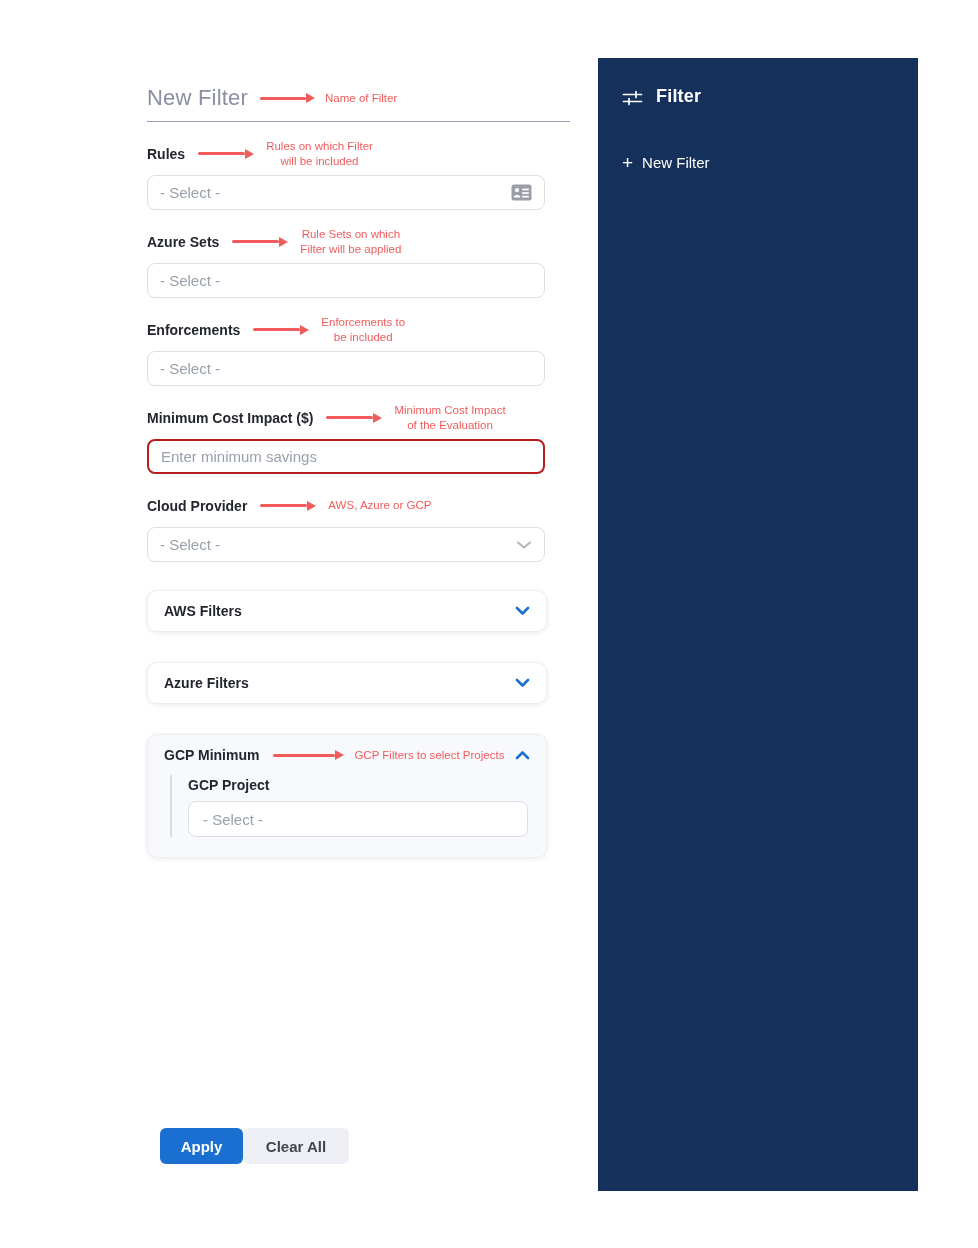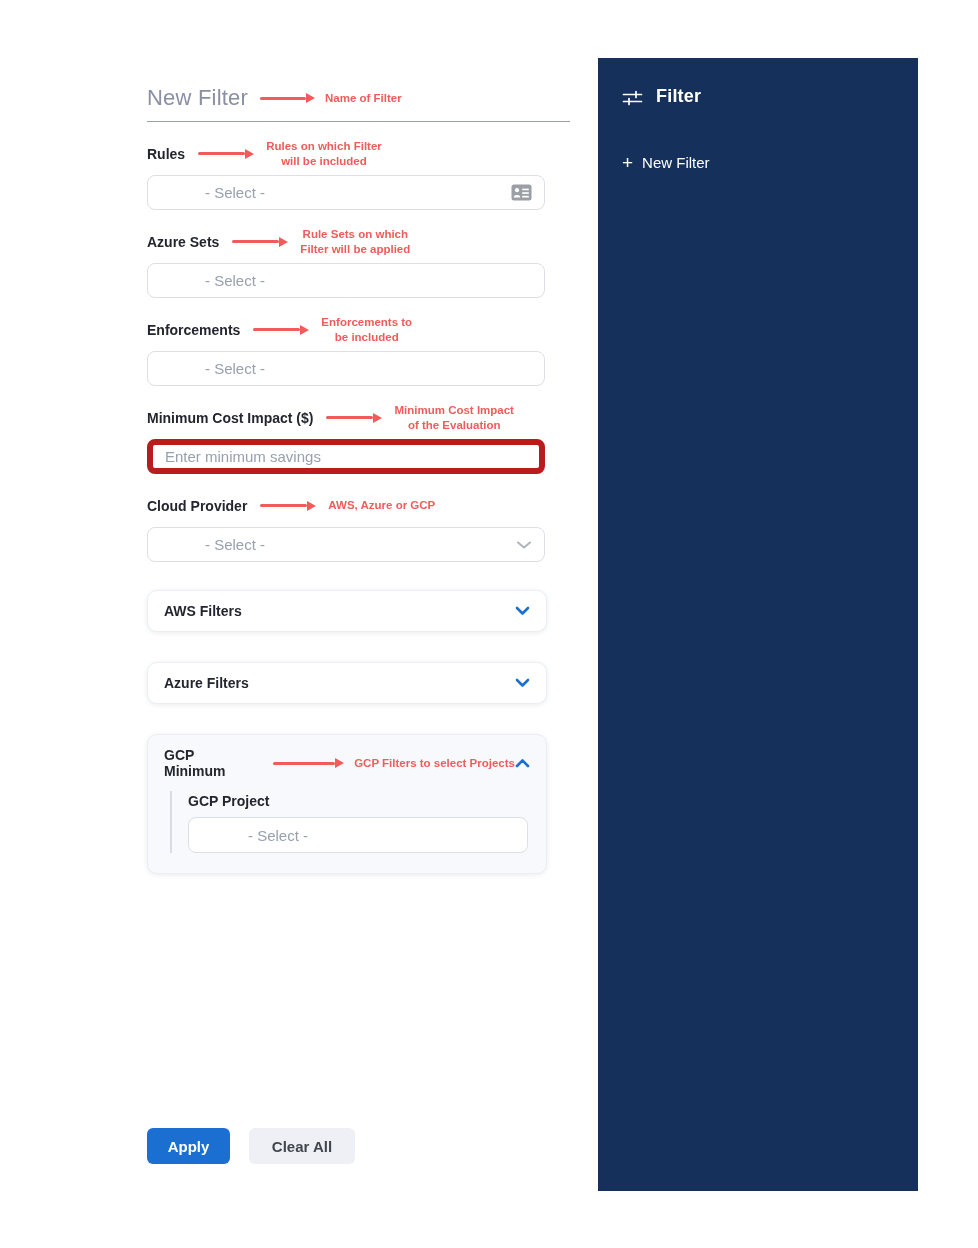--- a/index.html
+++ b/index.html
@@ -44,21 +44,21 @@
     background: #f15b5b;
   }
   .arrow-head {
     width: 0; height: 0;
     border-left: 9px solid #f15b5b;
     border-top: 5px solid transparent;
     border-bottom: 5px solid transparent;
   }
   .annotation {
     color: #f15b5b;
-    font-weight: bold;
+    font-weight: normal;
     font-size: 11.5px;
     line-height: 15px;
     text-align: center;
   }
   .ann-line:empty { display: none; }
 
   .title-row .arrow { margin-left: 12px; }
   .title-row .arrow-line { width: 46px; }
   .title-row .annotation { margin-left: 10px; }
 
@@ -90,29 +90,28 @@
     align-items: center;
     padding: 0 12px;
     cursor: pointer;
   }
   .placeholder {
     font-size: 15px;
     color: #98a0ac;
     flex: 1 1 auto;
     white-space: nowrap;
     overflow: hidden;
-    margin-left: 45px;
   }
   .select-box .trailing-icon { flex: none; margin-left: 8px; display: flex; align-items: center; }
 
   .text-input {
     margin-top: 6px;
     width: 398px;
     height: 35px;
-    border: 6px solid #b91c1c;
+    border: 2px solid #b91c1c;
     border-radius: 8px;
     background: #ffffff;
     padding: 0 12px;
     font-size: 15px;
     color: #3a3f47;
     font-family: "Liberation Sans", sans-serif;
     outline: none;
   }
   .text-input::placeholder { color: #98a0ac; }
 
@@ -164,24 +163,23 @@
     background: #ffffff;
     display: flex;
     align-items: center;
     padding: 0 14px;
     cursor: pointer;
   }
 
   
   .button-row {
     position: absolute;
-    left: 147px;
+    left: 160px;
     top: 1128px;
     display: flex;
-    gap: 19px;
   }
   .btn {
     height: 36px;
     border: none;
     border-radius: 6px;
     font-family: "Liberation Sans", sans-serif;
     font-size: 15px;
     font-weight: bold;
     cursor: pointer;
     display: flex;

